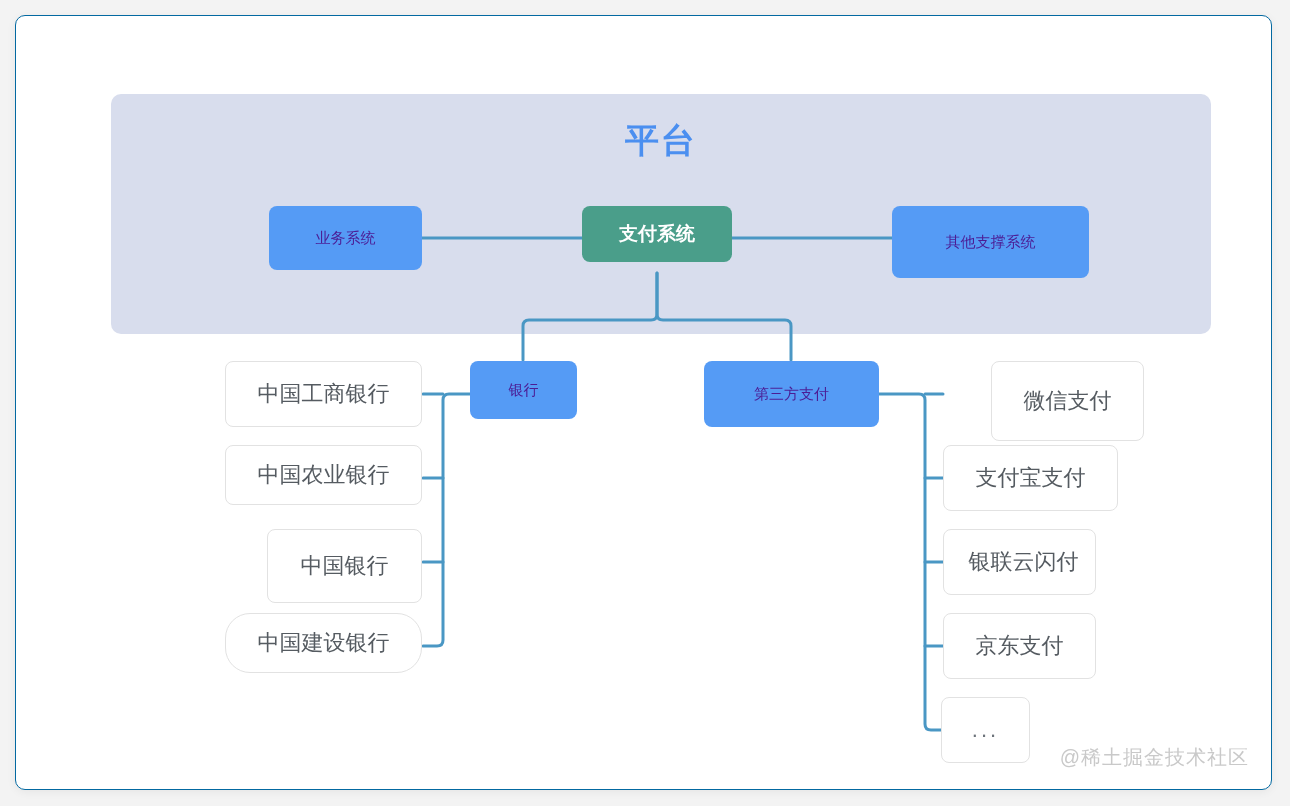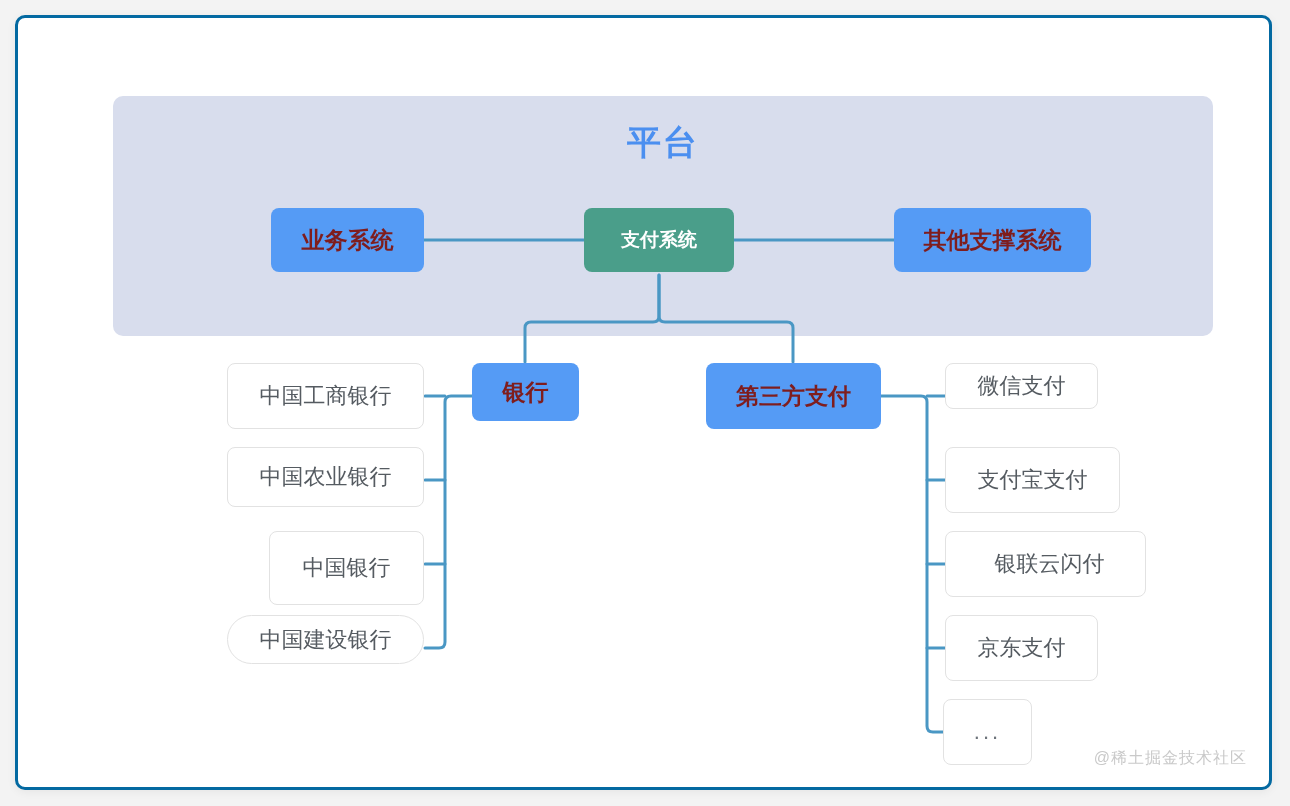--- a/index.html
+++ b/index.html
@@ -17,21 +17,21 @@
   }
 
   
   #card {
     position: absolute;
     left: 15px;
     top: 15px;
     width: 1257px;
     height: 775px;
     background: #ffffff;
-    border: 3px solid #0369a1;
+    border: 1px solid #0369a1;
     border-radius: 10px;
     box-shadow: 0 2px 10px rgba(0,0,0,0.06);
     box-sizing: border-box;
     overflow: hidden;
   }
 
   
   #wires {
     position: absolute;
     left: 0; top: 0;
@@ -76,23 +76,23 @@
     box-sizing: border-box;
     display: flex;
     align-items: center;
     justify-content: center;
     border-radius: 8px;
     text-align: center;
     white-space: nowrap;
   }
   .node-blue {
     background: #559bf5;
-    color: #7f1d1d;
-    font-size: 23px;
-    font-weight: bold;
+    color: #4c1d95;
+    font-size: 15px;
+    font-weight: normal;
   }
   .node-teal {
     background: #4a9e8a;
     color: #ffffff;
     font-size: 19px;
     font-weight: bold;
   }
   .node-leaf {
     background: #ffffff;
     border: 1px solid #e2e2e2;
@@ -104,21 +104,21 @@
     color: #6d737a;
     font-size: 22px;
     letter-spacing: 3px;
   }
 
   
   #watermark {
     position: absolute;
     right: 22px;
     bottom: 18px;
-    font-size: 16px;
+    font-size: 20px;
     color: #c9c9c9;
     letter-spacing: 1px;
   }
 </style>
 </head>
 <body>
 
 <div id="card">
 
   <div id="platform-panel">
@@ -140,41 +140,41 @@
 
     <path class="wire" d="M 862 378 L 903 378 Q 909 378 909 384 L 909 708 Q 909 714 915 714 L 925 714"></path>
     <path class="wire" d="M 909 378 L 927 378"></path>
     <path class="wire" d="M 909 462 L 927 462"></path>
     <path class="wire" d="M 909 546 L 927 546"></path>
     <path class="wire" d="M 909 630 L 927 630"></path>
   </svg>
 
   <div class="node node-blue" style="left:253px; top:190px; width:153px; height:64px;">业务系统</div>
 
-  <div class="node node-teal" style="left:566px; top:190px; width:150px; height:64px;">支付系统</div>
+  <div class="node node-teal" style="left:566px; top:190px; width:150px; height:56px;">支付系统</div>
 
-  <div class="node node-blue" style="left:876px; top:190px; width:197px; height:64px;">其他支撑系统</div>
+  <div class="node node-blue" style="left:876px; top:190px; width:197px; height:72px;">其他支撑系统</div>
 
   <div class="node node-blue" style="left:454px; top:345px; width:107px; height:58px;">银行</div>
 
   <div class="node node-blue" style="left:688px; top:345px; width:175px; height:66px;">第三方支付</div>
 
   <div class="node node-leaf" style="left:209px; top:345px; width:197px; height:66px;">中国工商银行</div>
 
   <div class="node node-leaf" style="left:209px; top:429px; width:197px; height:60px;font-family:Liberation Serif, serif;">中国农业银行</div>
 
   <div class="node node-leaf" style="left:251px; top:513px; width:155px; height:74px;">中国银行</div>
 
-  <div class="node node-leaf" style="left:209px; top:597px; width:197px; height:49px;border-radius:25px;">中国建设银行</div>
+  <div class="node node-leaf" style="left:209px; top:597px; width:197px; height:60px;border-radius:25px;">中国建设银行</div>
 
-  <div class="node node-leaf" style="left:927px; top:345px; width:153px; height:46px;">微信支付</div>
+  <div class="node node-leaf" style="left:975px; top:345px; width:153px; height:80px;">微信支付</div>
 
   <div class="node node-leaf" style="left:927px; top:429px; width:175px; height:66px;">支付宝支付</div>
 
-  <div class="node node-leaf" style="left:927px; top:513px; width:201px; height:66px;padding-left:8px;">银联云闪付</div>
+  <div class="node node-leaf" style="left:927px; top:513px; width:153px; height:66px;padding-left:8px;">银联云闪付</div>
 
   <div class="node node-leaf" style="left:927px; top:597px; width:153px; height:66px;">京东支付</div>
 
   <div class="node node-leaf node-dots" style="left:925px; top:681px; width:89px; height:66px;">...</div>
 
   <div id="watermark">@稀土掘金技术社区</div>
 
 </div>
 
 </body></html>

